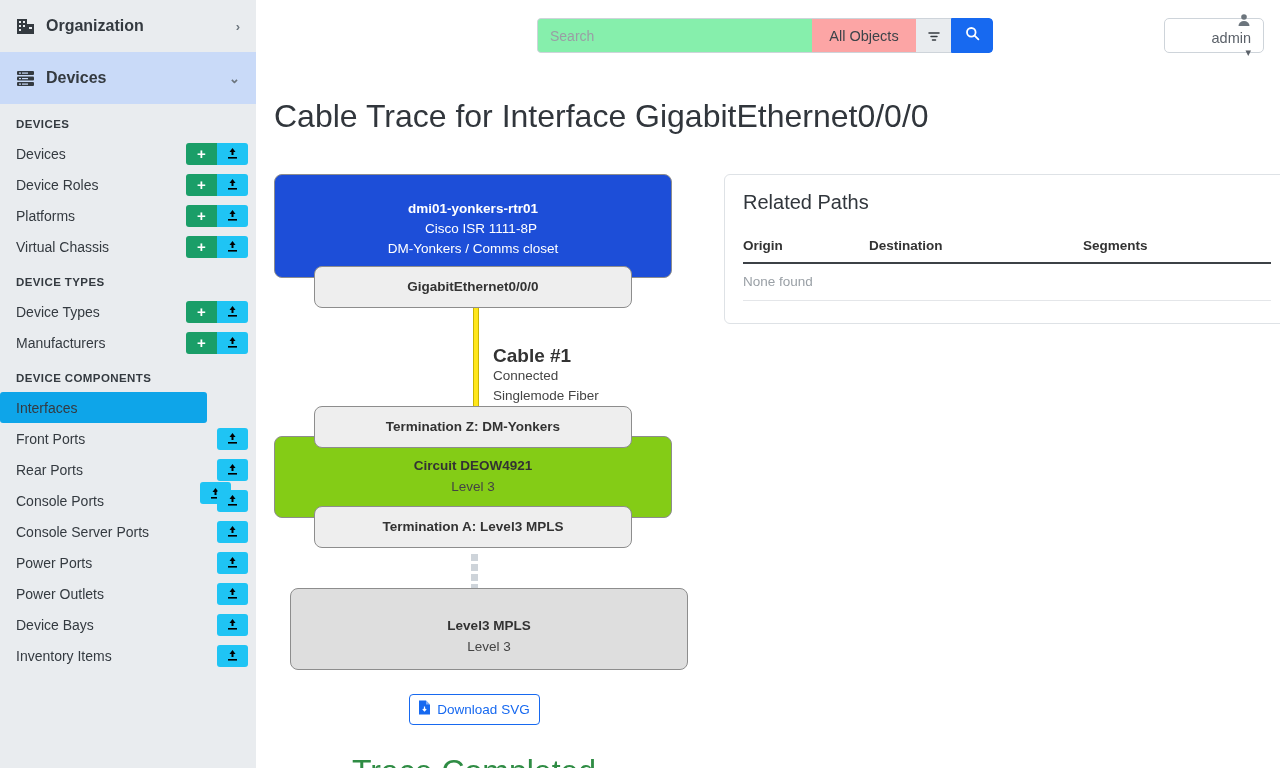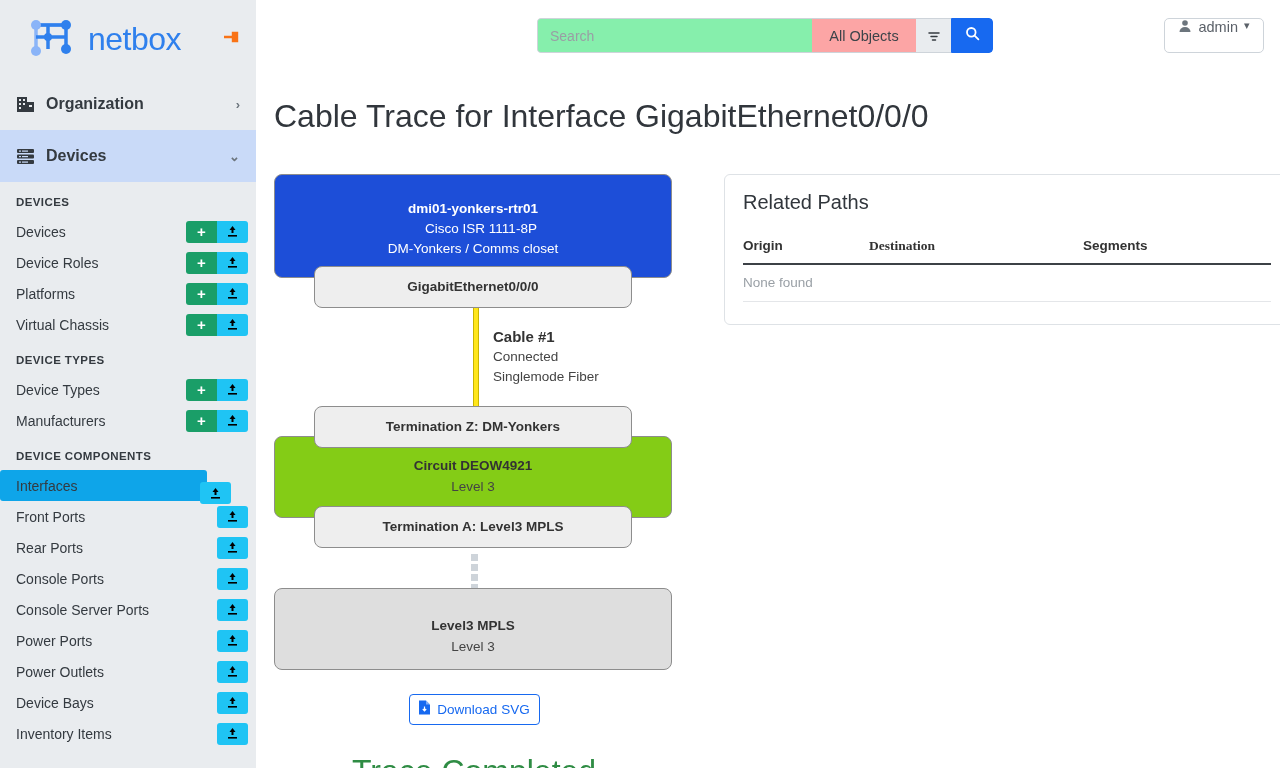--- a/index.html
+++ b/index.html
@@ -123,23 +123,23 @@
     background: #1769f0; border: 1px solid #1769f0;
     border-radius: 0 4px 4px 0;
     display: flex; align-items: center; justify-content: center;
     cursor: pointer;
   }
   .user-btn {
     position: absolute; right: 16px; top: 18px;
     height: 35px; min-width: 100px;
     border: 1px solid #ced4da; border-radius: 5px;
     background: #fff;
-    display: flex; align-items: flex-start; justify-content: center; gap: 6px;
+    display: flex; align-items: flex-end; justify-content: center; gap: 0;
     font-size: 14.5px; color: #5b6169;
-    padding: 0 12px; cursor: pointer;
+    padding: 0 12px; cursor: pointer; flex-direction: column;
   }
 
   .page-title {
     font-size: 32px; font-weight: 400;
     color: #31363c;
     padding: 6px 0 0 18px;
     line-height: 1.2;
   }
 
   .content { display: flex; padding: 0 16px 0 18px; margin-top: 38px; }
@@ -179,20 +179,21 @@
     padding-top: 18px;
     position: relative; z-index: 1;
   }
   .node-circuit .c1 { font-size: 13.5px; font-weight: bold; color: #333; line-height: 21px;}
   .node-circuit .c2 { font-size: 13.5px; color: #444; line-height: 21px;}
 
   .node-provider {
     background: #dedede;
     width: 398px; height: 82px;
     padding-top: 26px;
+    margin-left: 16px;
   }
   .node-provider .p1 { font-size: 13.5px; font-weight: bold; color: #333; line-height: 21px;}
   .node-provider .p2 { font-size: 13.5px; color: #444; line-height: 21px;}
 
   .iface-box {
     margin-top: -12px;
     position: relative; z-index: 3;
   }
 
   .cable-seg {
@@ -201,21 +202,21 @@
   .cable-line {
     position: absolute; left: 199px; top: 0;
     width: 6px; height: 98px;
     background: #ffe61b;
     border-left: 1px solid #c9b500; border-right: 1px solid #c9b500;
   }
   .cable-label {
     position: absolute; left: 219px; top: 19px;
     text-align: left;
   }
-  .cable-label .cl1 { font-size: 15px; font-weight: bold; color: #333; line-height: 20px;}
+  .cable-label .cl1 { font-size: 19px; font-weight: bold; color: #333; line-height: 20px; margin-top: 19px;}
   .cable-label .cl2 { font-size: 13.5px; color: #444; line-height: 20px;}
   .cable-label .cl3 { font-size: 13.5px; color: #444; line-height: 20px;}
 
   .dotted-seg { height: 40px; position: relative; }
   .dotted-seg .dash {
     position: absolute; left: 197px;
     width: 7px; height: 7px;
     background: #ced4da;
   }
 
@@ -249,45 +250,20 @@
     padding: 10px 0 11px 0; border-bottom: 1px solid #e4e6e9;
   }
 </style>
 </head>
 <body>
 
 <div id="app">
 
   <aside class="sidebar">
 
-    <div class="brand-row">
-      <div class="brand-logo">
-        <span>
-          <svg width="62" height="52" viewBox="0 0 62 52">
-            <g stroke="#8ab4f8" stroke-width="3.5" fill="none">
-              <path d="M16 40 L16 14 L46 14"></path>
-            </g>
-            <g stroke="#2f80ed" stroke-width="3.5" fill="none">
-              <path d="M16 14 L46 14 M46 14 L46 38 M16 26 L46 26 M28 14 L28 38"></path>
-            </g>
-            <circle cx="16" cy="14" r="5" fill="#8ab4f8"></circle>
-            <circle cx="46" cy="14" r="5" fill="#2f80ed"></circle>
-            <circle cx="16" cy="40" r="5" fill="#8ab4f8"></circle>
-            <circle cx="46" cy="38" r="5" fill="#2f80ed"></circle>
-            <circle cx="28" cy="26" r="4" fill="#2f80ed"></circle>
-          </svg>
-        </span>
-        <span class="brand-word">netbox</span>
-      </div>
-      <span class="pin-icon">
-        <svg width="18" height="18" viewBox="0 0 18 18">
-          <path d="M2 9 h12 M11 5 h4 v8 h-4 z" stroke="#f97316" stroke-width="2.4" fill="#f97316"></path>
-        </svg>
-      </span>
-    </div>
 
     <div class="nav-group">
       <span class="ng-icon">
         <svg width="19" height="19" viewBox="0 0 19 19" fill="#343a40">
           <rect x="1" y="2" width="10" height="15"></rect>
           <rect x="11" y="7" width="7" height="10"></rect>
           <rect x="3" y="4" width="2" height="2" fill="#e9ecef"></rect>
           <rect x="7" y="4" width="2" height="2" fill="#e9ecef"></rect>
           <rect x="3" y="8" width="2" height="2" fill="#e9ecef"></rect>
           <rect x="7" y="8" width="2" height="2" fill="#e9ecef"></rect>
@@ -598,21 +574,21 @@
         </div>
       </div>
 
       <div class="col-right">
         <div class="card">
           <div class="card-title">Related Paths</div>
           <table class="paths">
             <thead>
               <tr>
                 <th style="width:126px;">Origin</th>
-                <th style="width:214px;font-family:Liberation Serif, serif;">Destination</th>
+                <th style="width:214px;">Destination</th>
                 <th>Segments</th>
               </tr>
             </thead>
             <tbody>
               <tr>
                 <td colspan="3">None found</td>
               </tr>
             </tbody>
           </table>
         </div>

